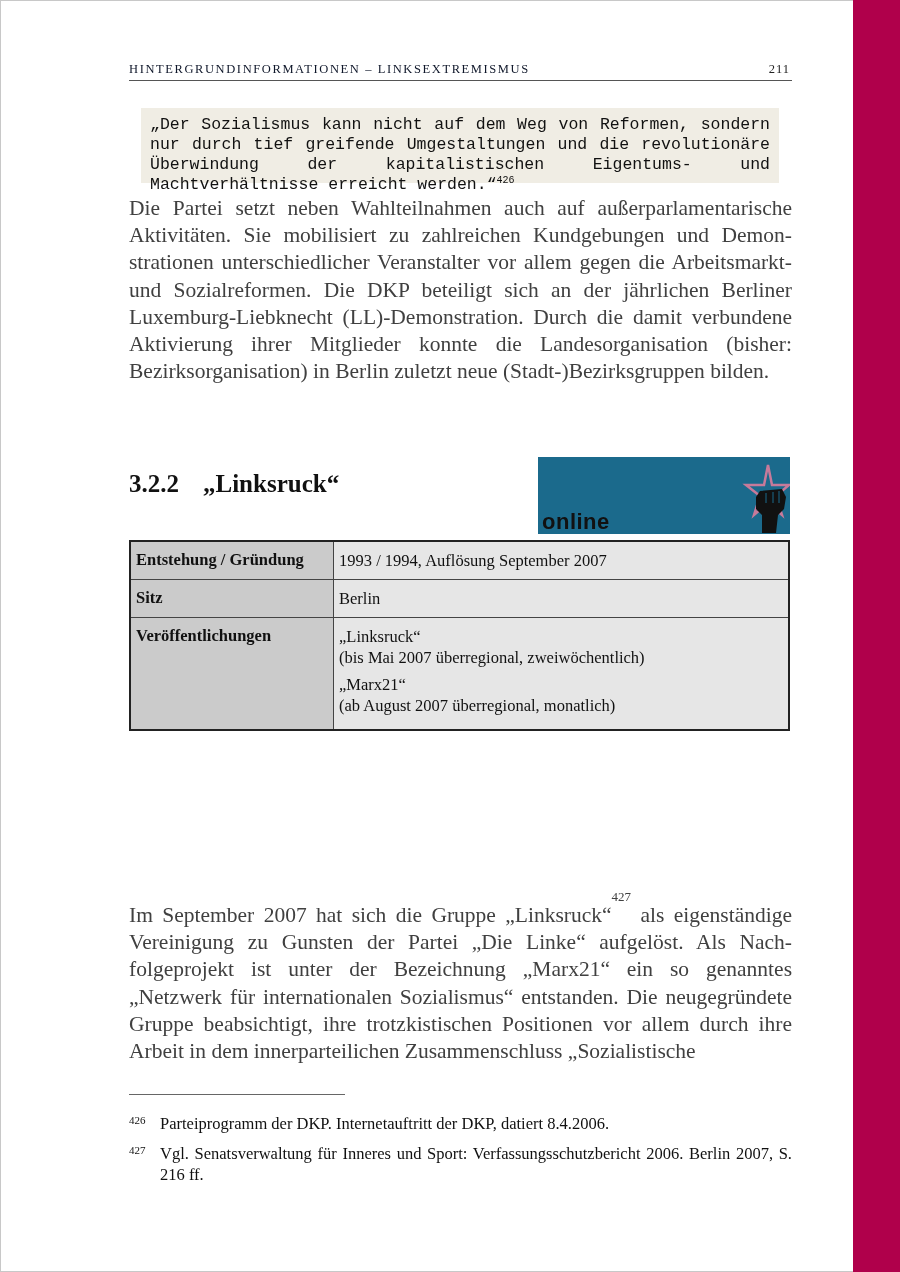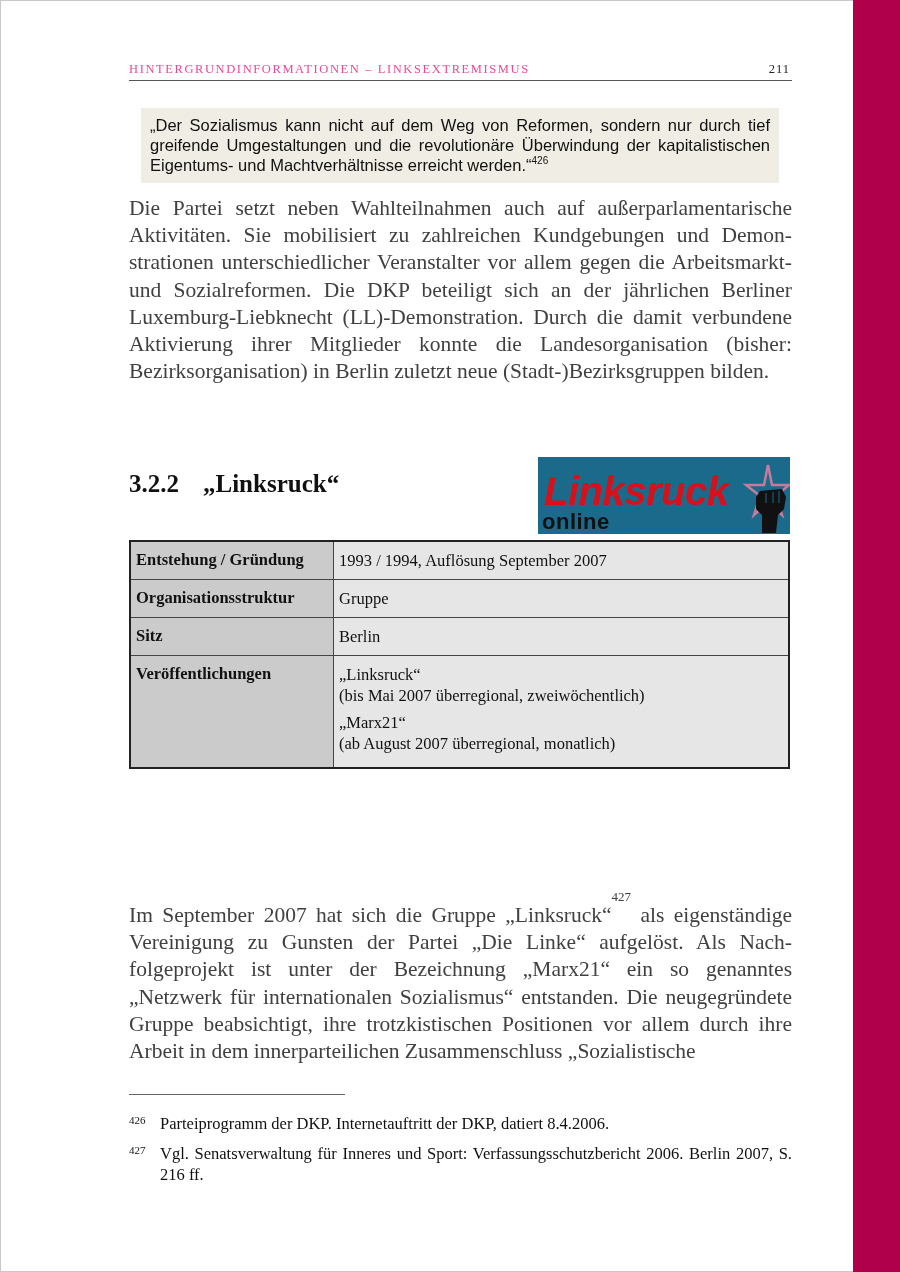--- a/index.html
+++ b/index.html
@@ -5,29 +5,29 @@
   html, body { margin: 0; padding: 0; }
   body {
     width: 900px; height: 1272px; position: relative; overflow: hidden;
     background: #ffffff;
     font-family: "Liberation Serif", serif;
     color: #111;
   }
   .page-border { position: absolute; left: 0; top: 0; width: 898px; height: 1270px; border: 1px solid #c8c8c8; }
   .side-bar { position: absolute; left: 853px; top: 0; width: 47px; height: 1272px; background: #b0004b; }
   .header { position: absolute; left: 129px; top: 62px; width: 663px; height: 18px; border-bottom: 1px solid #555; }
-  .header-title { position: absolute; left: 0; top: 0; font-size: 12.5px; letter-spacing: 1.6px; color: #ec4899; }
+  .header-title { position: absolute; left: 0; top: 0; font-size: 12.5px; letter-spacing: 1.6px; color: #0f172a; }
   .header-page { position: absolute; right: 2px; top: 0; font-size: 12.5px; letter-spacing: 1px; color: #222; }
   .quote-box {
     position: absolute; left: 141px; top: 108px; width: 638px; height: 75px;
     background: #f0ede4;
   }
   .quote-text {
     position: absolute; left: 9px; top: 7px; width: 620px;
-    font-family: Liberation Sans, sans-serif; font-size: 16.5px; line-height: 20px;
+    font-family: Liberation Mono, monospace; font-size: 16.5px; line-height: 20px;
     text-align: justify; text-align-last: left; color: #111;
   }
   .quote-text sup { font-size: 10px; vertical-align: top; position: relative; top: -4px; }
   .body-para {
     position: absolute; left: 129px; width: 663px;
     font-size: 21.5px; line-height: 27.2px; text-align: justify; color: #404040;
     hyphens: manual;
   }
   .body-para sup { font-size: 13px; vertical-align: top; position: relative; top: -5px; line-height: 0; }
   .p1 { top: 195px; }
@@ -86,40 +86,35 @@
   <div class="quote-text"><span>„Der Sozialismus kann nicht auf dem Weg von Reformen, sondern nur durch tief greifende Umgestaltungen und die revolutionäre Überwindung der kapitalistischen Eigentums- und Machtverhältnisse erreicht werden.“</span><sup>426</sup></div>
 </div>
 
 <div class="body-para p1">Die Partei setzt neben Wahlteilnahmen auch auf außerparlamentarische Aktivitäten. Sie mobilisiert zu zahlreichen Kundgebungen und Demon­strationen unterschiedlicher Veranstalter vor allem gegen die Arbeits­markt- und Sozialreformen. Die DKP beteiligt sich an der jährlichen Berliner Luxemburg-Liebknecht (LL)-Demonstration. Durch die damit verbundene Aktivierung ihrer Mitglieder konnte die Landesorganisation (bisher: Bezirksorganisation) in Berlin zuletzt neue (Stadt-)Bezirks­gruppen bilden.</div>
 
 <div class="section-heading">
   <span class="section-num">3.2.2</span><span>„Linksruck“</span>
 </div>
 
 <div class="logo">
-  <span class="logo-text">Linksruck</span>
   <span class="logo-sub">online</span>
   <svg class="logo-graphic" width="52" height="70" viewBox="0 0 52 70">
     <polygon points="30,2 34,22 51,22 38,33 44,52 30,40 16,52 22,33 8,22 26,22" fill="none" stroke="#c77a9a" stroke-width="2.5"></polygon>
     <path d="M22,28 L44,26 L48,34 L46,46 L40,52 L38,70 L24,70 L24,52 L18,46 L18,34 Z" fill="#111"></path>
     <line x1="28" y1="30" x2="28" y2="40" stroke="#1b6a8c" stroke-width="1"></line>
     <line x1="35" y1="29" x2="35" y2="40" stroke="#1b6a8c" stroke-width="1"></line>
     <line x1="41" y1="28" x2="41" y2="40" stroke="#1b6a8c" stroke-width="1"></line>
   </svg>
 </div>
 
 <table class="overview">
   <tbody>
   <tr class="ov-row">
     <td class="ov-label">Entstehung / Gründung</td>
     <td class="ov-value">1993 / 1994, Auflösung September 2007</td>
-  </tr>
-  <tr class="ov-row">
-    <td class="ov-label">Organisationsstruktur</td>
-    <td class="ov-value">Gruppe</td>
   </tr>
   <tr class="ov-row">
     <td class="ov-label">Sitz</td>
     <td class="ov-value">Berlin</td>
   </tr>
   <tr class="ov-row-pub">
     <td class="ov-label">Veröffentlichungen</td>
     <td class="ov-value">
       <div class="pub-block">
         <div>„Linksruck“</div>

